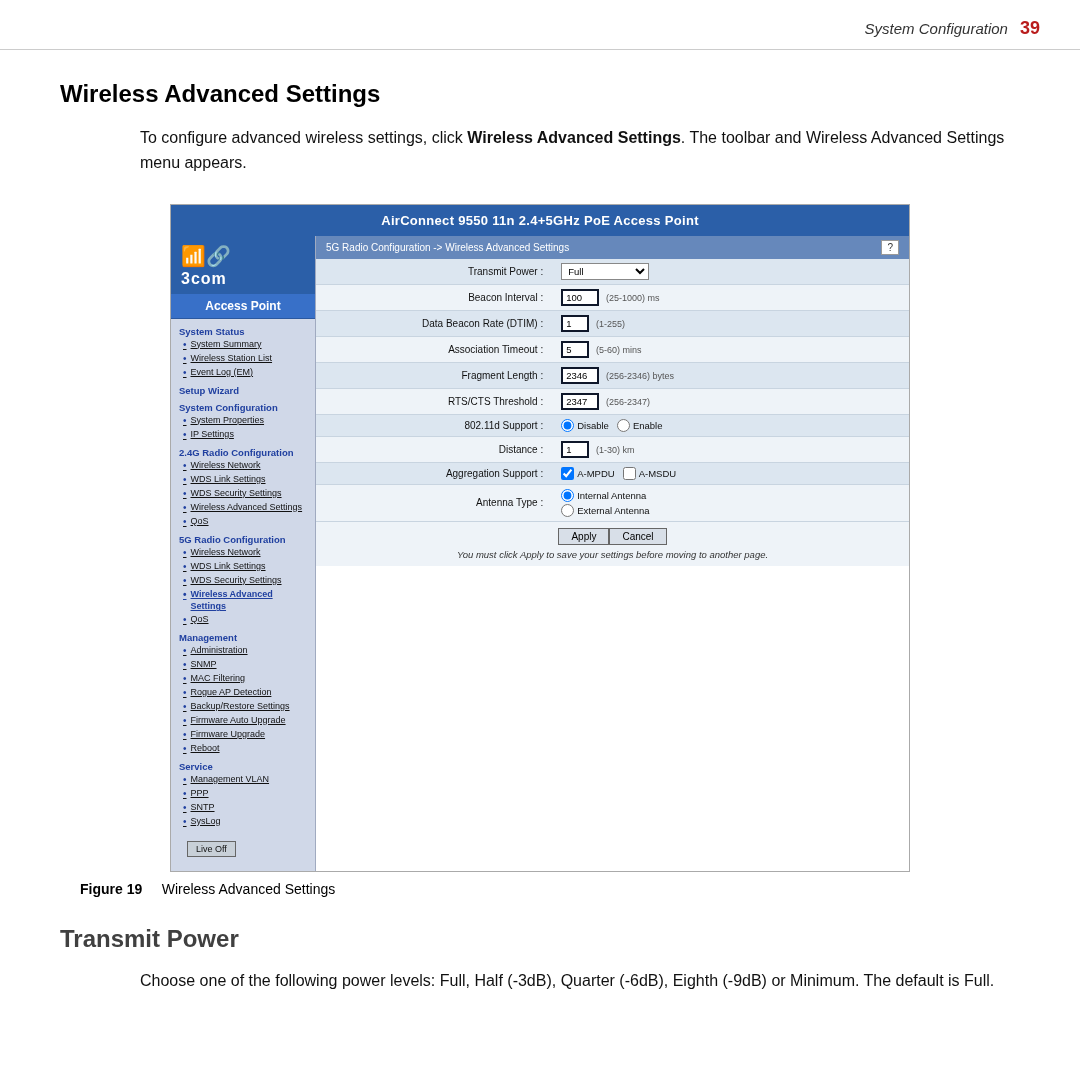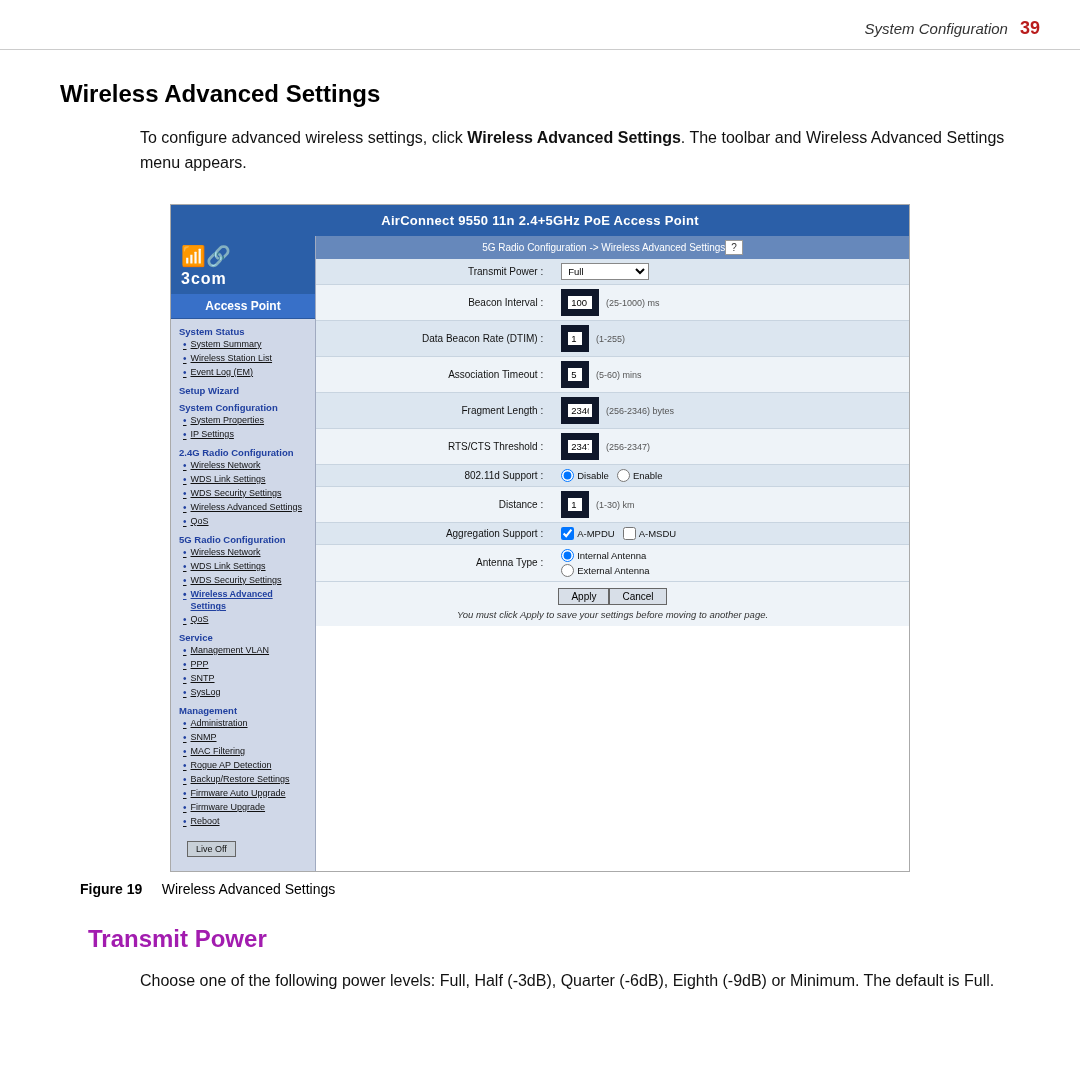--- a/index.html
+++ b/index.html
@@ -165,21 +165,21 @@
       flex: 1;
       background: #fff;
     }
 
     .ap-breadcrumb-bar {
       background: #6688bb;
       color: #fff;
       font-size: 10px;
       padding: 4px 10px;
       display: flex;
-      justify-content: center;
+      justify-content: space-between;
       align-items: center;
     }
 
     .ap-breadcrumb-help {
       background: #fff;
       color: #333;
       border: 1px solid #999;
       font-size: 10px;
       padding: 1px 5px;
       cursor: pointer;
@@ -215,21 +215,21 @@
       color: #111;
       width: 40%;
       padding-right: 10px;
     }
 
     .ap-settings-table td.value-cell {
       color: #111;
     }
 
     .ap-input {
-      border: 7px solid #0f172a;
+      border: 2px solid #0f172a;
       font-size: 9.5px;
       padding: 1px 3px;
       background: #fff;
     }
 
     .ap-select {
       border: 1px solid #888;
       font-size: 9.5px;
       padding: 1px 2px;
       background: #fff;
@@ -311,22 +311,21 @@
 
     .figure-caption strong {
       font-weight: bold;
     }
 
     
     .sub-section-heading {
       font-size: 24px;
       font-weight: bold;
       margin-bottom: 16px;
-      color: #a21caf;
-      margin-left: 28px;
+      color: #404040;
     }
 
     .body-para {
       font-size: 16px;
       line-height: 1.55;
       color: #111;
       margin-left: 80px;
     }
 
     .ap-full-row {
@@ -395,42 +394,42 @@
               <div class="ap-nav-item">QoS</div>
             </div>
 
             <div class="ap-nav-section">
               <span class="ap-nav-section-title">5G Radio Configuration</span>
               <div class="ap-nav-item">Wireless Network</div>
               <div class="ap-nav-item">WDS Link Settings</div>
               <div class="ap-nav-item">WDS Security Settings</div>
               <div class="ap-nav-item active">Wireless Advanced Settings</div>
               <div class="ap-nav-item">QoS</div>
-            </div>
-
-            <div class="ap-nav-section">
-              <span class="ap-nav-section-title">Service</span>
-              <div class="ap-nav-item">Management VLAN</div>
-              <div class="ap-nav-item">PPP</div>
-              <div class="ap-nav-item">SNTP</div>
-              <div class="ap-nav-item">SysLog</div>
             </div>
 
             <div class="ap-nav-section">
               <span class="ap-nav-section-title">Management</span>
               <div class="ap-nav-item">Administration</div>
               <div class="ap-nav-item">SNMP</div>
               <div class="ap-nav-item">MAC Filtering</div>
               <div class="ap-nav-item">Rogue AP Detection</div>
               <div class="ap-nav-item">Backup/Restore Settings</div>
               <div class="ap-nav-item">Firmware Auto Upgrade</div>
               <div class="ap-nav-item">Firmware Upgrade</div>
               <div class="ap-nav-item">Reboot</div>
             </div>
 
+            <div class="ap-nav-section">
+              <span class="ap-nav-section-title">Service</span>
+              <div class="ap-nav-item">Management VLAN</div>
+              <div class="ap-nav-item">PPP</div>
+              <div class="ap-nav-item">SNTP</div>
+              <div class="ap-nav-item">SysLog</div>
+            </div>
+
             <div style="padding:4px 8px;">
               <span class="ap-live-off-btn">Live Off</span>
             </div>
 
           </div>
         </div>
 
         <div class="ap-main-panel">
 
           <div class="ap-breadcrumb-bar">

